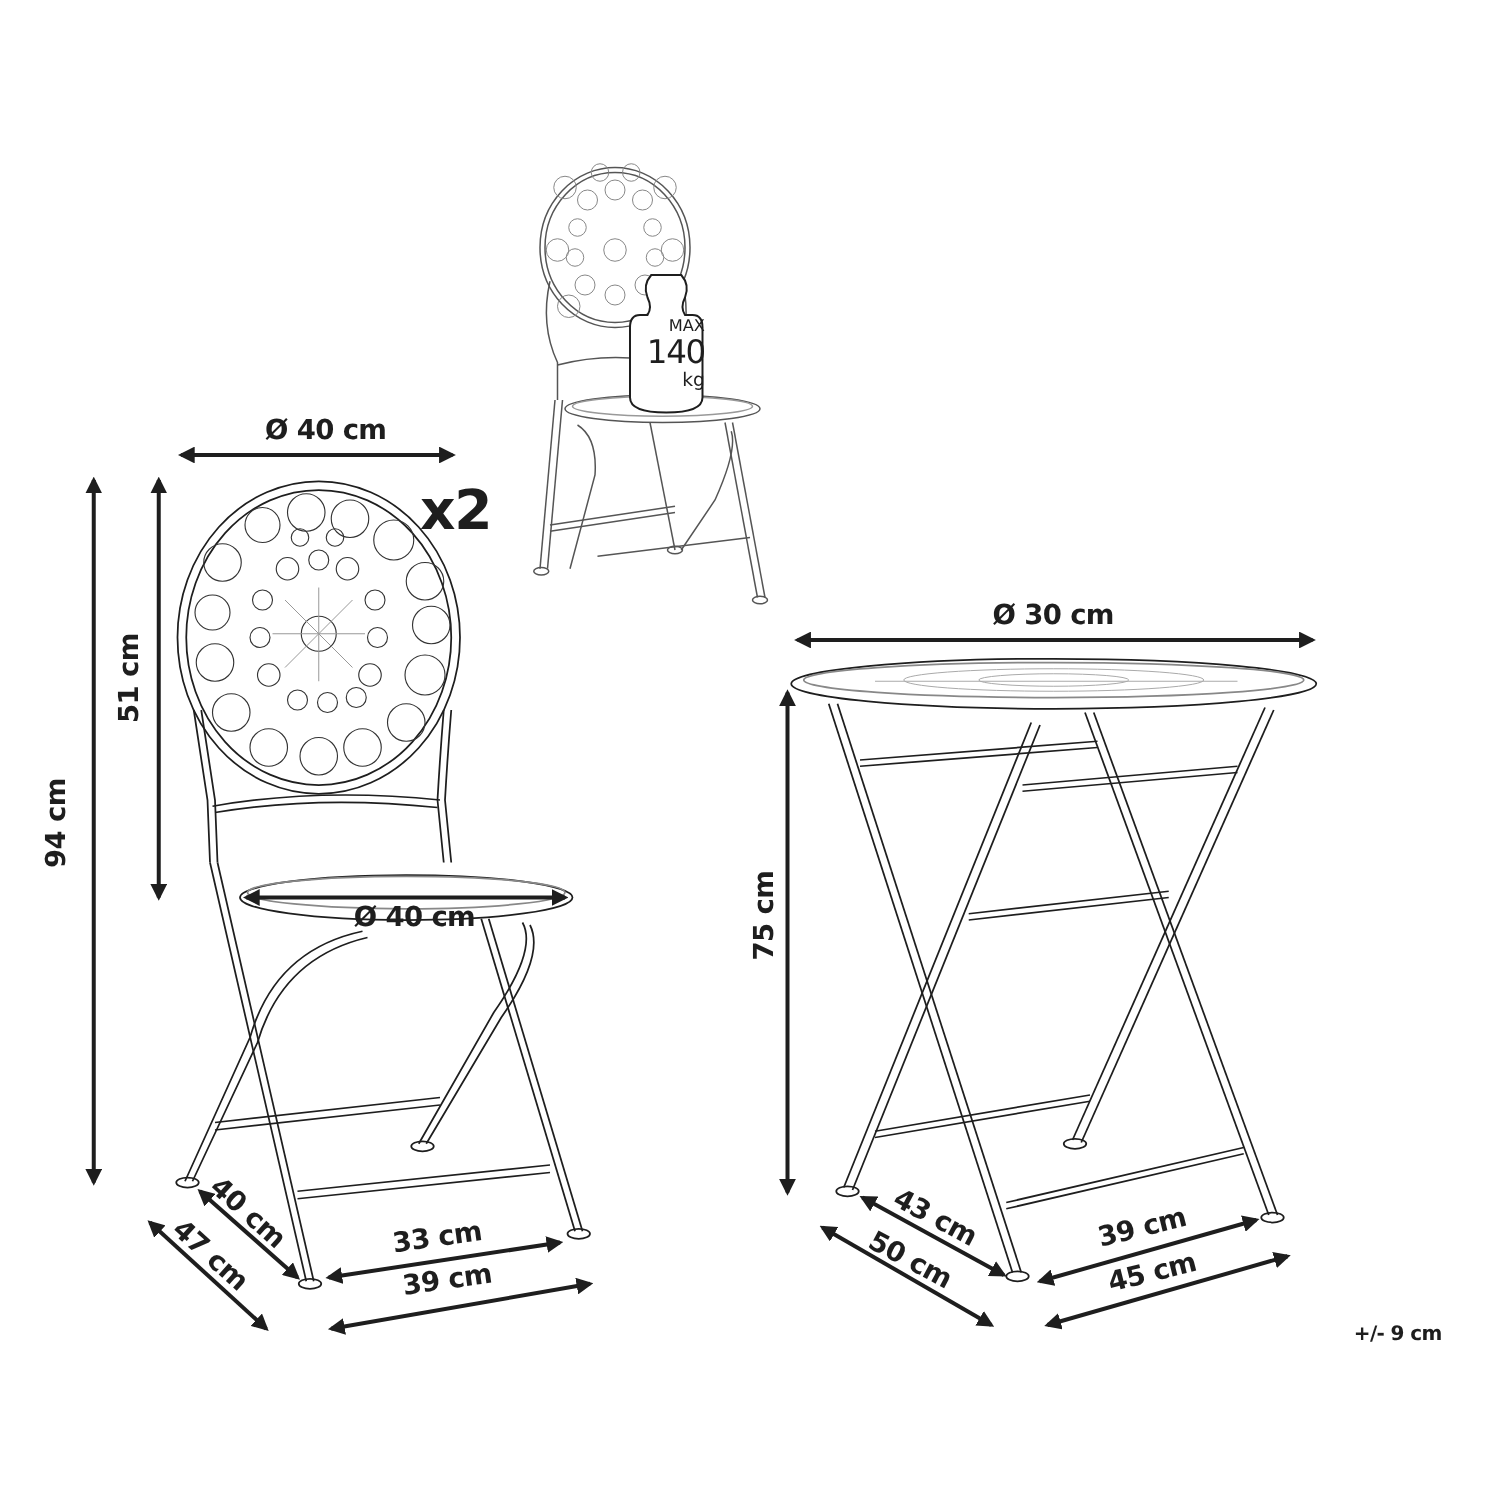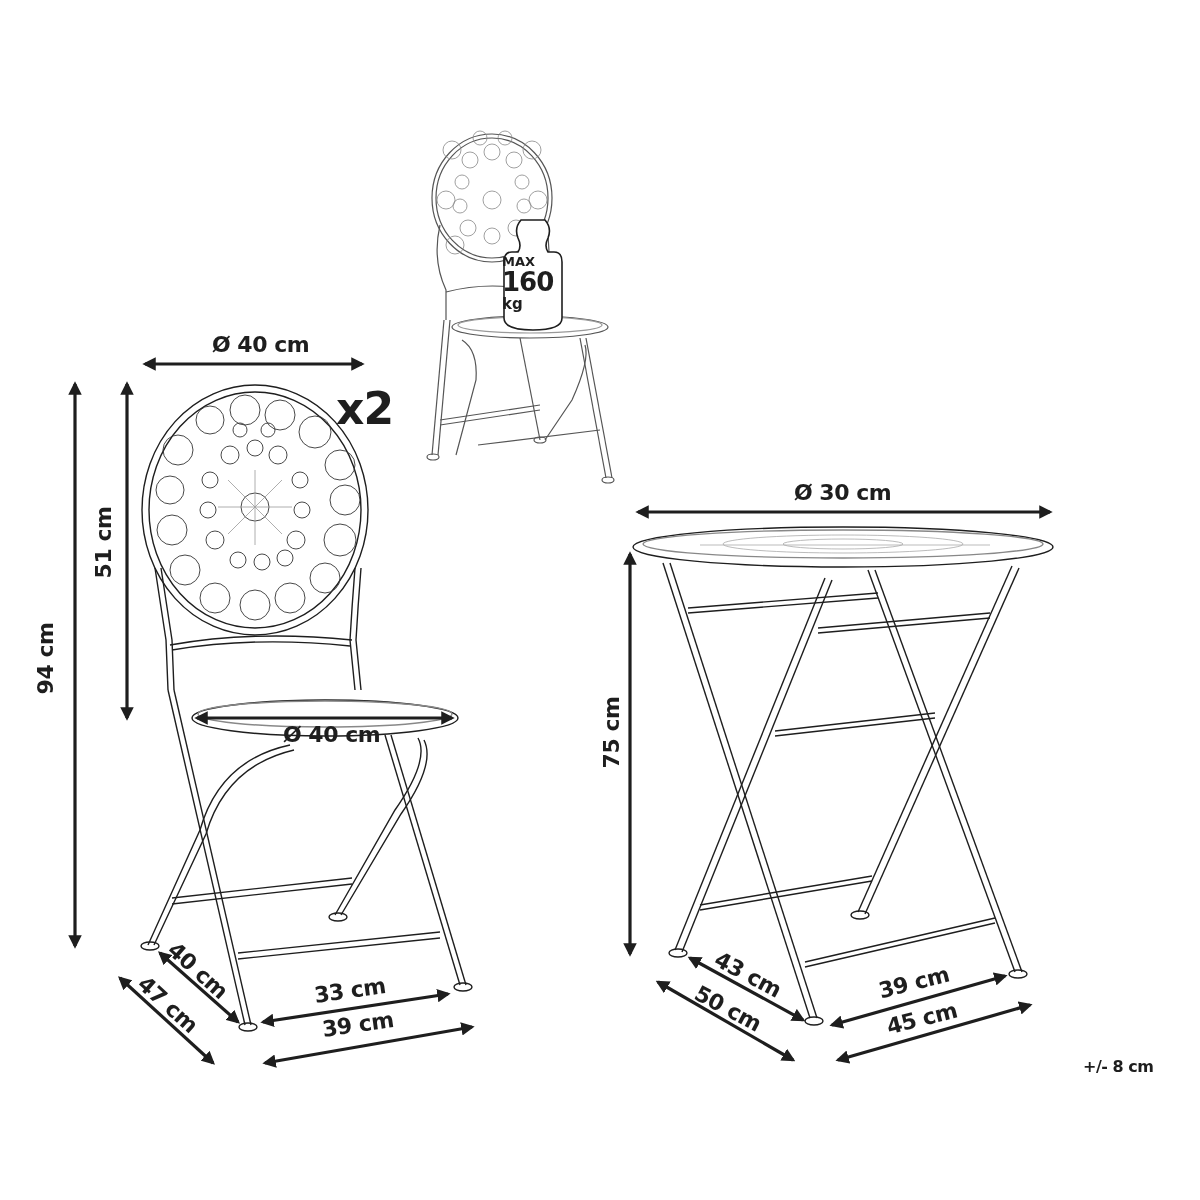--- a/index.html
+++ b/index.html
@@ -4,22 +4,22 @@
 <style>
   html, body { margin: 0; padding: 0; background: #ffffff; }
   body { width: 1200px; height: 1200px; position: relative; overflow: hidden;
          font-family: "DejaVu Sans", "Liberation Sans", sans-serif; }
   svg.drawing { position: absolute; left: 0; top: 0; width: 1200px; height: 1200px; }
   .lbl { position: absolute; font-family: "DejaVu Sans", sans-serif; font-weight: bold;
          color: #1e1e1e; white-space: nowrap; font-size: 22px; letter-spacing: -0.5px;
          transform-origin: center center; }
   .x2 { font-size: 44px; letter-spacing: -1px; }
   .tol { font-size: 16px; }
-  .weight { position: absolute; left: 502px; top: 254px; width: 62px; text-align: left;
-            font-family: "DejaVu Sans", sans-serif; font-weight: bold; color: #1e1e1e; }
+  .weight { position: absolute; left: 502px; top: 254px; width: 62px; text-align: right;
+            font-family: "DejaVu Sans", sans-serif; font-weight: normal; color: #1e1e1e; }
   .weight .w1 { font-size: 13px; line-height: 15px; display: block; }
   .weight .w2 { font-size: 26px; line-height: 27px; display: block; letter-spacing: -1px; }
   .weight .w3 { font-size: 15px; line-height: 16px; display: block; }
 </style>
 </head>
 <body>
 
 <svg class="drawing" viewBox="0 0 1200 1200" xmlns="http://www.w3.org/2000/svg">
   <defs>
     <marker id="ah" viewBox="0 0 10 10" refX="8" refY="5" markerWidth="4.2" markerHeight="4.2" orient="auto-start-reverse">
@@ -206,24 +206,24 @@
 <div class="lbl" style="left:10px; top:646px; transform: rotate(-90deg);">94 cm</div>
 <div class="lbl" style="left:68px; top:530px; transform: rotate(-90deg);">51 cm</div>
 <div class="lbl" style="left:283px; top:722px;">Ø 40 cm</div>
 <div class="lbl" style="left:162px; top:958px; transform: rotate(42deg);">40 cm</div>
 <div class="lbl" style="left:132px; top:992px; transform: rotate(42deg);">47 cm</div>
 <div class="lbl" style="left:314px; top:978px; transform: rotate(-8deg);">33 cm</div>
 <div class="lbl" style="left:322px; top:1012px; transform: rotate(-8deg);">39 cm</div>
 
 <div class="weight">
   <span class="w1">MAX</span>
-  <span class="w2">160</span>
+  <span class="w2">140</span>
   <span class="w3">kg</span>
 </div>
 
 <div class="lbl" style="left:794px; top:480px;">Ø 30 cm</div>
 <div class="lbl" style="left:576px; top:720px; transform: rotate(-90deg);">75 cm</div>
 <div class="lbl" style="left:712px; top:962px; transform: rotate(28deg);">43 cm</div>
 <div class="lbl" style="left:692px; top:996px; transform: rotate(28deg);">50 cm</div>
 <div class="lbl" style="left:878px; top:970px; transform: rotate(-14deg);">39 cm</div>
 <div class="lbl" style="left:886px; top:1006px; transform: rotate(-14deg);">45 cm</div>
 
-<div class="lbl tol" style="left:1083px; top:1057px;">+/- 8 cm</div>
+<div class="lbl tol" style="left:1083px; top:1057px;">+/- 9 cm</div>
 
 </body></html>

